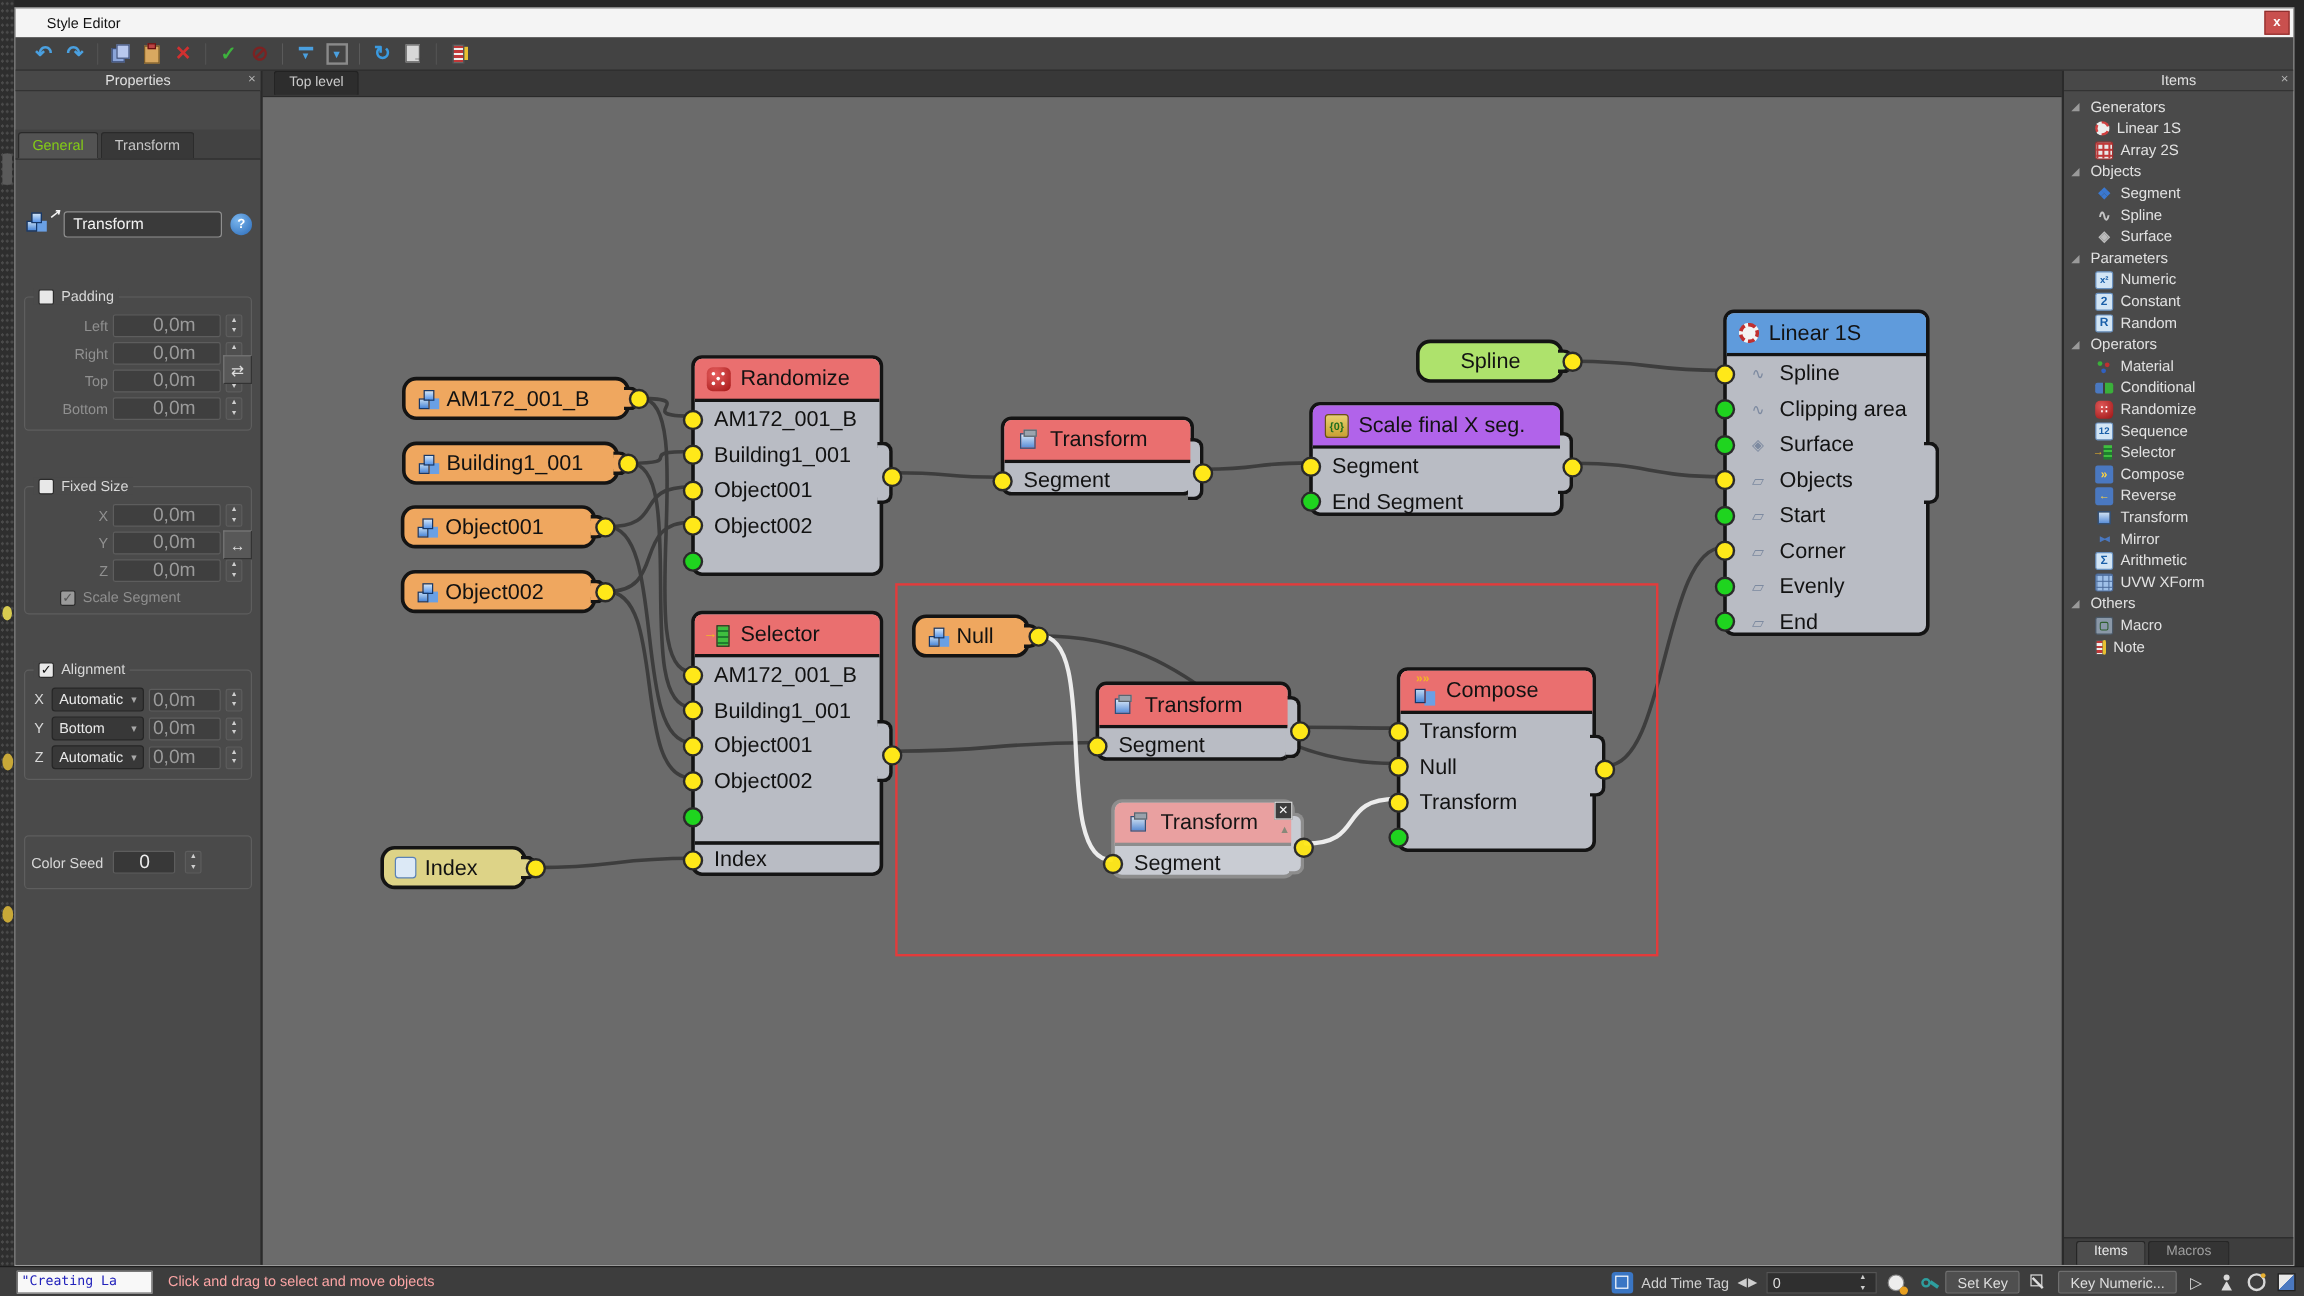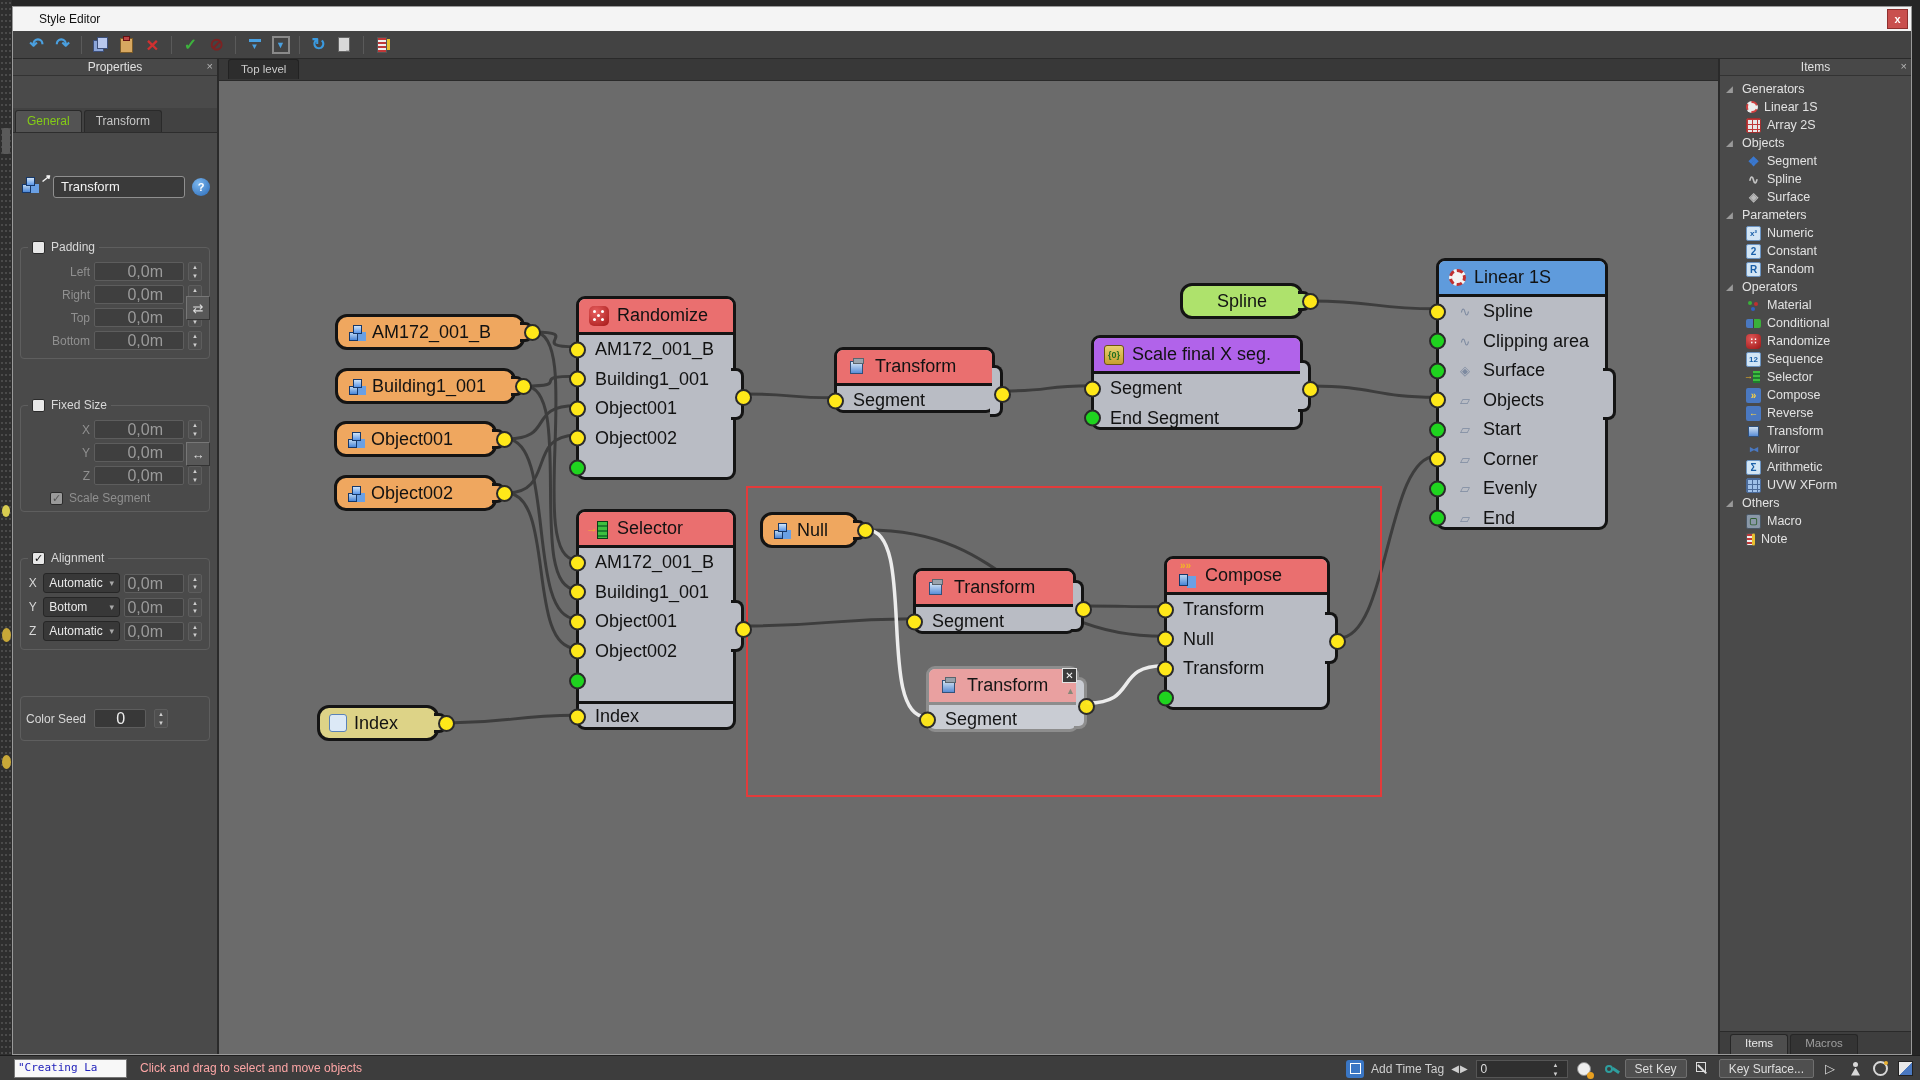--- a/index.html
+++ b/index.html
@@ -841,20 +841,20 @@
           </span>
       </span>
       <span class="sb-icon">
           <span class="sb-clock"></span>
         </span>
       <span class="sb-icon">
           <span class="sb-key"></span>
         </span>
       <span class="sb-btn">Set Key</span>
       <span class="sb-icon sb-mode"></span>
-      <span class="sb-btn">Key Surface...</span>
+      <span class="sb-btn">Key Numeric...</span>
       <span class="sb-icon nav-arrow"></span>
       <span class="sb-icon nav-person"></span>
       <span class="sb-icon nav-orbit"></span>
       <span class="sb-icon nav-max"></span>
     </div>
   </div>
 </div>
 
 </body></html>

